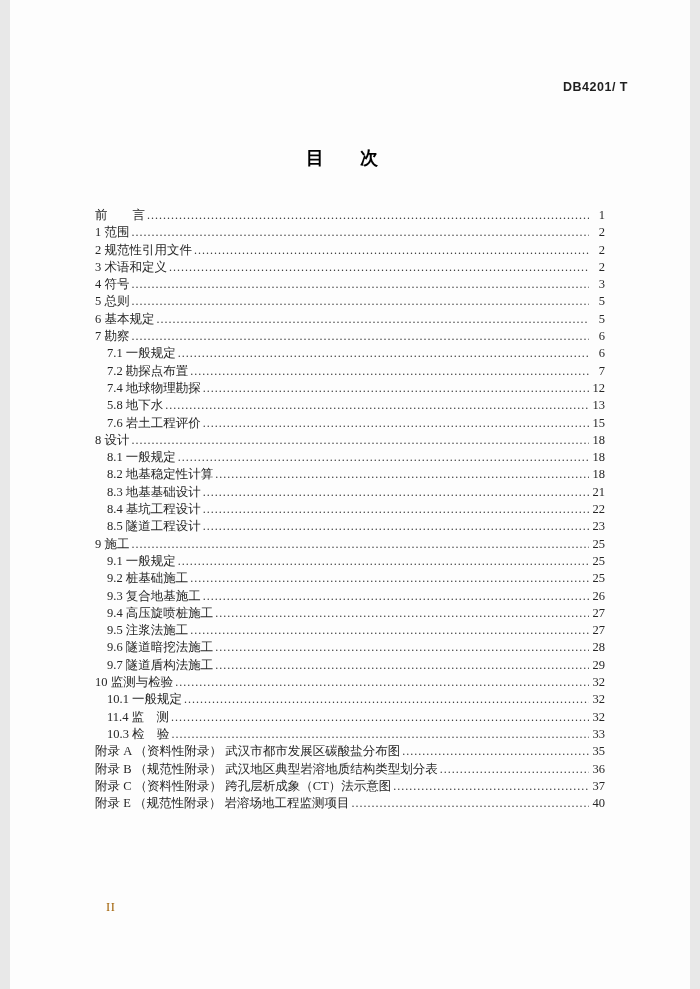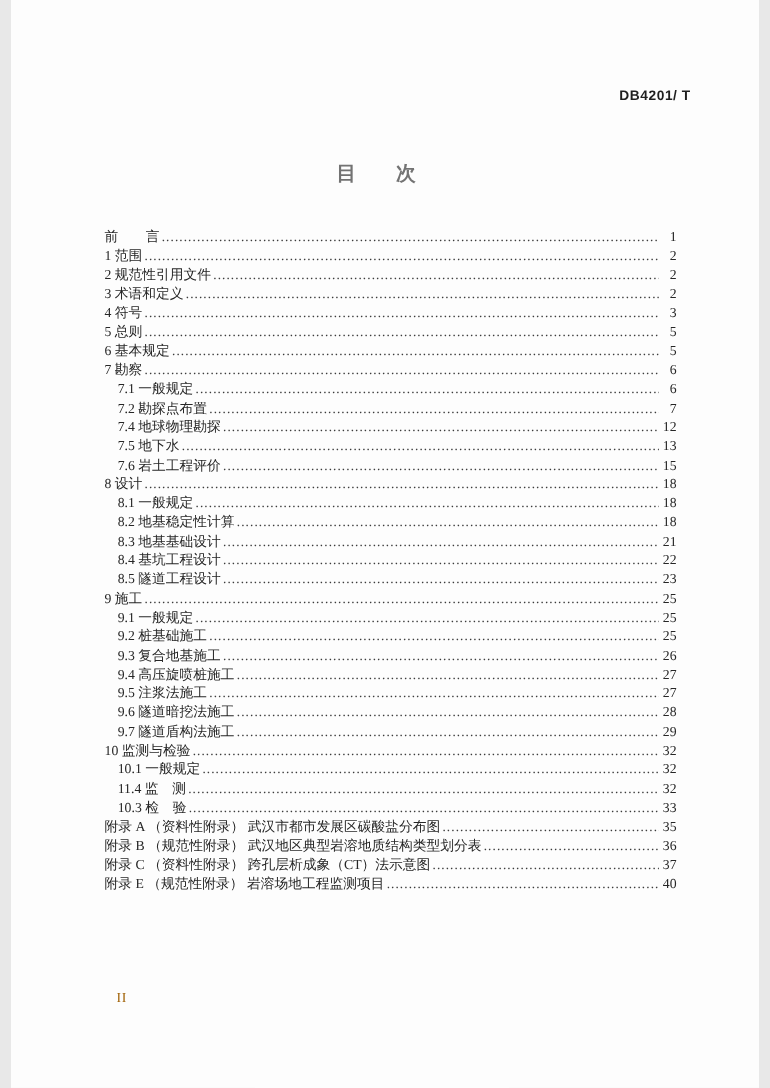--- a/index.html
+++ b/index.html
@@ -30,28 +30,28 @@
   }
   .doc-title {
     position: absolute;
     top: 146px;
     left: 0;
     right: 16px;
     margin: 0;
     text-align: center;
     font-size: 18px;
     font-weight: bold;
-    color: #737373;
+    color: #000000;
     white-space: pre;
   }
   .toc {
     position: absolute;
     top: 207px;
     left: 85px;
-    right: 75px;
+    right: 85px;
   }
   .toc-row {
     display: flex;
     align-items: baseline;
     height: 17.3px;
     font-size: 12.5px;
     line-height: 17.3px;
     cursor: pointer;
   }
   .toc-row.indent {
@@ -158,21 +158,21 @@
   </div>
 
 
   <div class="toc-row indent">
     <span class="label">7.4 地球物理勘探</span>
     <span class="dots"></span>
     <span class="page-num">12</span>
   </div>
 
   <div class="toc-row indent">
-    <span class="label">7.5 地下水</span>
+    <span class="label">5.8 地下水</span>
     <span class="dots"></span>
     <span class="page-num">13</span>
   </div>
 
   <div class="toc-row indent">
     <span class="label">7.6 岩土工程评价</span>
     <span class="dots"></span>
     <span class="page-num">15</span>
   </div>
 

